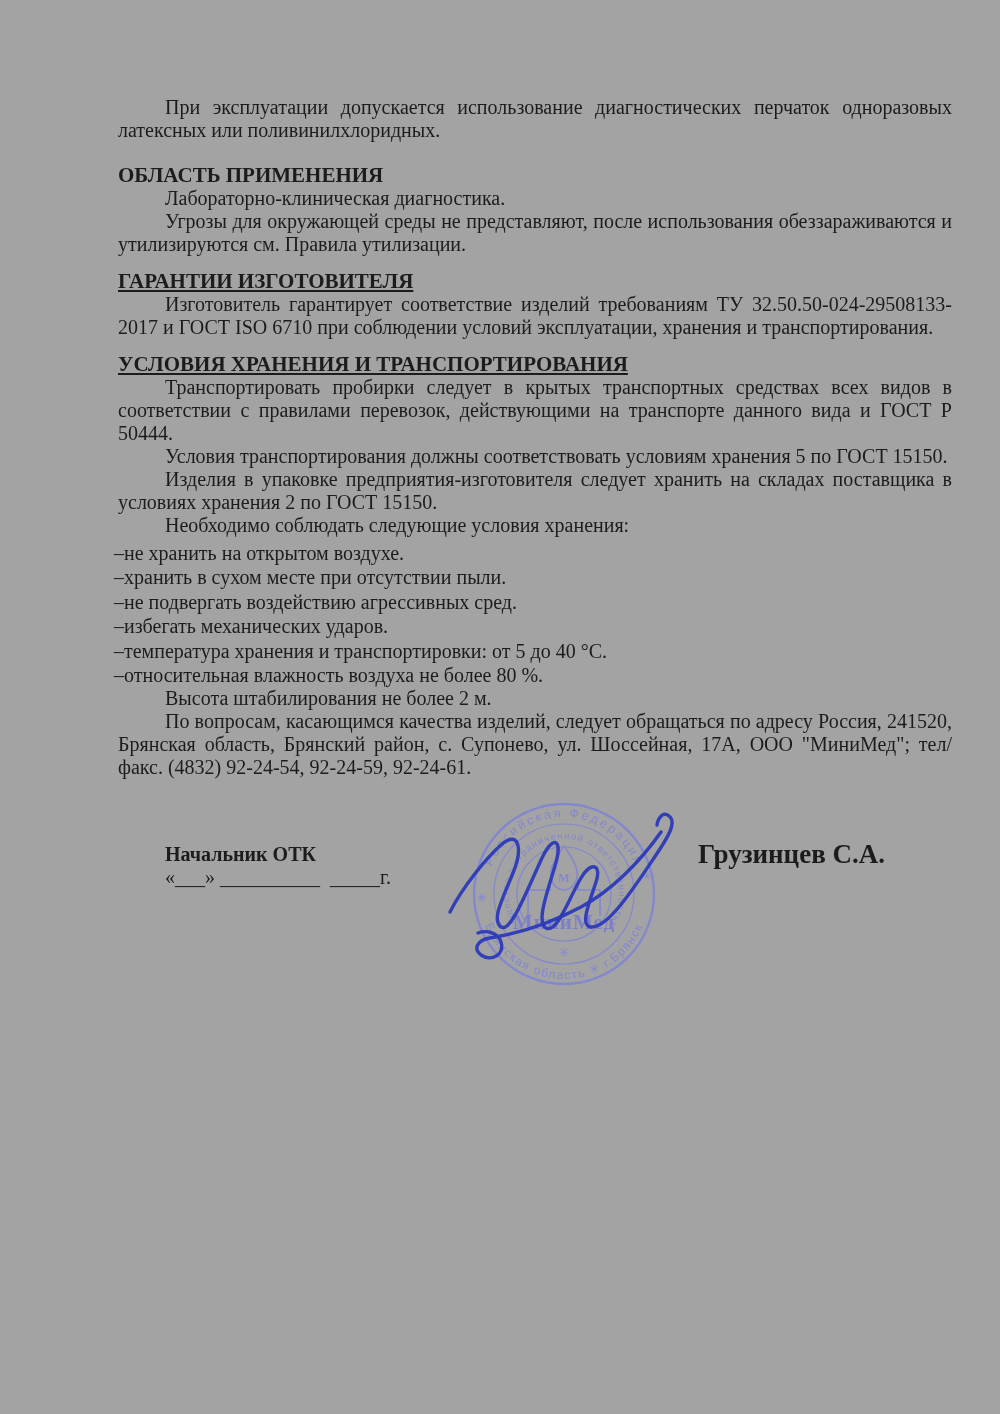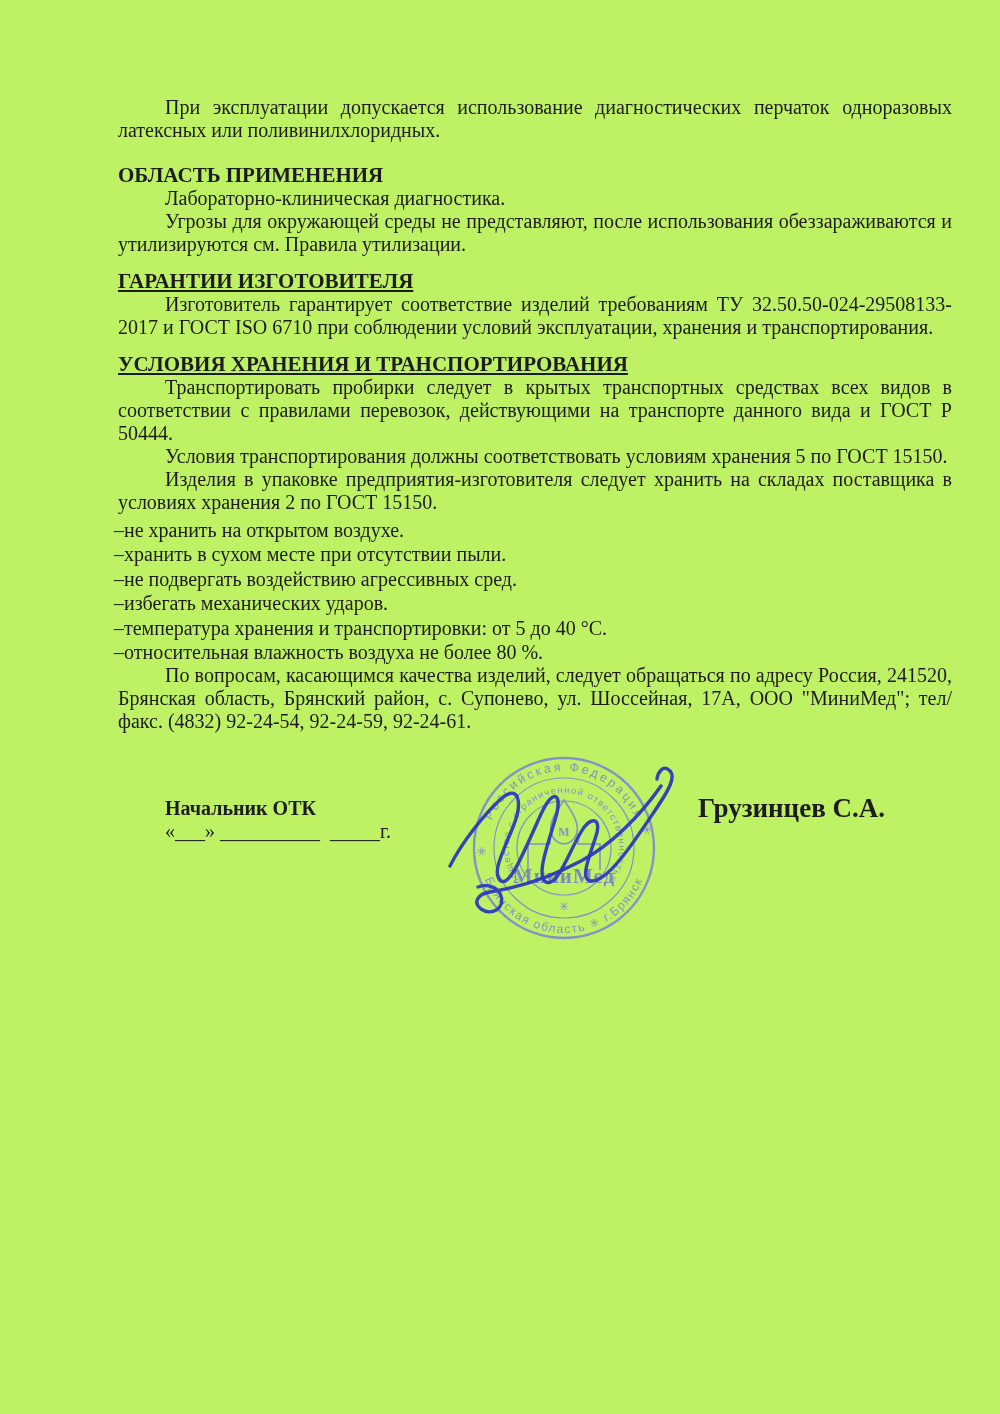--- a/index.html
+++ b/index.html
@@ -1,20 +1,20 @@
 <!DOCTYPE html>
 <html lang="ru"><head>
 <meta charset="utf-8">
 <style>
   html,body { margin:0; padding:0; background:#ffffff; }
   .page {
     position: relative;
     width: 1000px;
     height: 1414px;
-    background: #bef264;
+    background: #a3a3a3;
     box-sizing: border-box;
     padding: 96px 48px 0 118px;
     font-family: "Liberation Serif", "DejaVu Serif", serif;
     color: #1c1c1c;
     overflow: hidden;
   }
   .para {
     margin: 0;
     font-size: 20px;
     line-height: 23px;
@@ -77,30 +77,32 @@
 
   <p class="para">Угрозы для окружающей среды не представляют, после использования обеззараживаются и утилизируются см. Правила утилизации.</p>
 
   <div class="heading gap-sm">ГАРАНТИИ ИЗГОТОВИТЕЛЯ</div>
   <p class="para">Изготовитель гарантирует соответствие изделий требованиям ТУ 32.50.50-024-29508133-2017 и ГОСТ ISO 6710 при соблюдении условий эксплуатации, хранения и транспортирования.</p>
 
   <div class="heading gap-sm">УСЛОВИЯ ХРАНЕНИЯ И ТРАНСПОРТИРОВАНИЯ</div>
   <p class="para">Транспортировать пробирки следует в крытых транспортных средствах всех видов в соответствии с правилами перевозок, действующими на транспорте данного вида и ГОСТ Р 50444.</p>
   <p class="para">Условия транспортирования должны соответствовать условиям хранения 5 по ГОСТ 15150.</p>
   <p class="para">Изделия в упаковке предприятия-изготовителя следует хранить на складах поставщика в условиях хранения 2 по ГОСТ 15150.</p>
+  <p class="para">Необходимо соблюдать следующие условия хранения:</p>
 
   <div class="conditions">
     <div class="cond">–не хранить на открытом воздухе.</div>
     <div class="cond">–хранить в сухом месте при отсутствии пыли.</div>
     <div class="cond">–не подвергать воздействию агрессивных сред.</div>
     <div class="cond">–избегать механических ударов.</div>
     <div class="cond">–температура хранения и транспортировки: от 5 до 40 °С.</div>
     <div class="cond">–относительная влажность воздуха не более 80 %.</div>
   </div>
 
+  <p class="para">Высота штабилирования не более 2 м.</p>
   <p class="para">По вопросам, касающимся качества изделий, следует обращаться по адресу Россия, 241520, Брянская область, Брянский район, с. Супонево, ул. Шоссейная, 17А, ООО "МиниМед"; тел/факс. (4832) 92-24-54, 92-24-59, 92-24-61.</p>
 
   <div class="sig-section">
     <div class="sig-row">
       <div class="sig-left">
         <div class="sig-title">Начальник ОТК</div>
         <div class="sig-date">«___» __________  _____г.</div>
       </div>
       <div class="sig-name">Грузинцев С.А.</div>
     </div>

